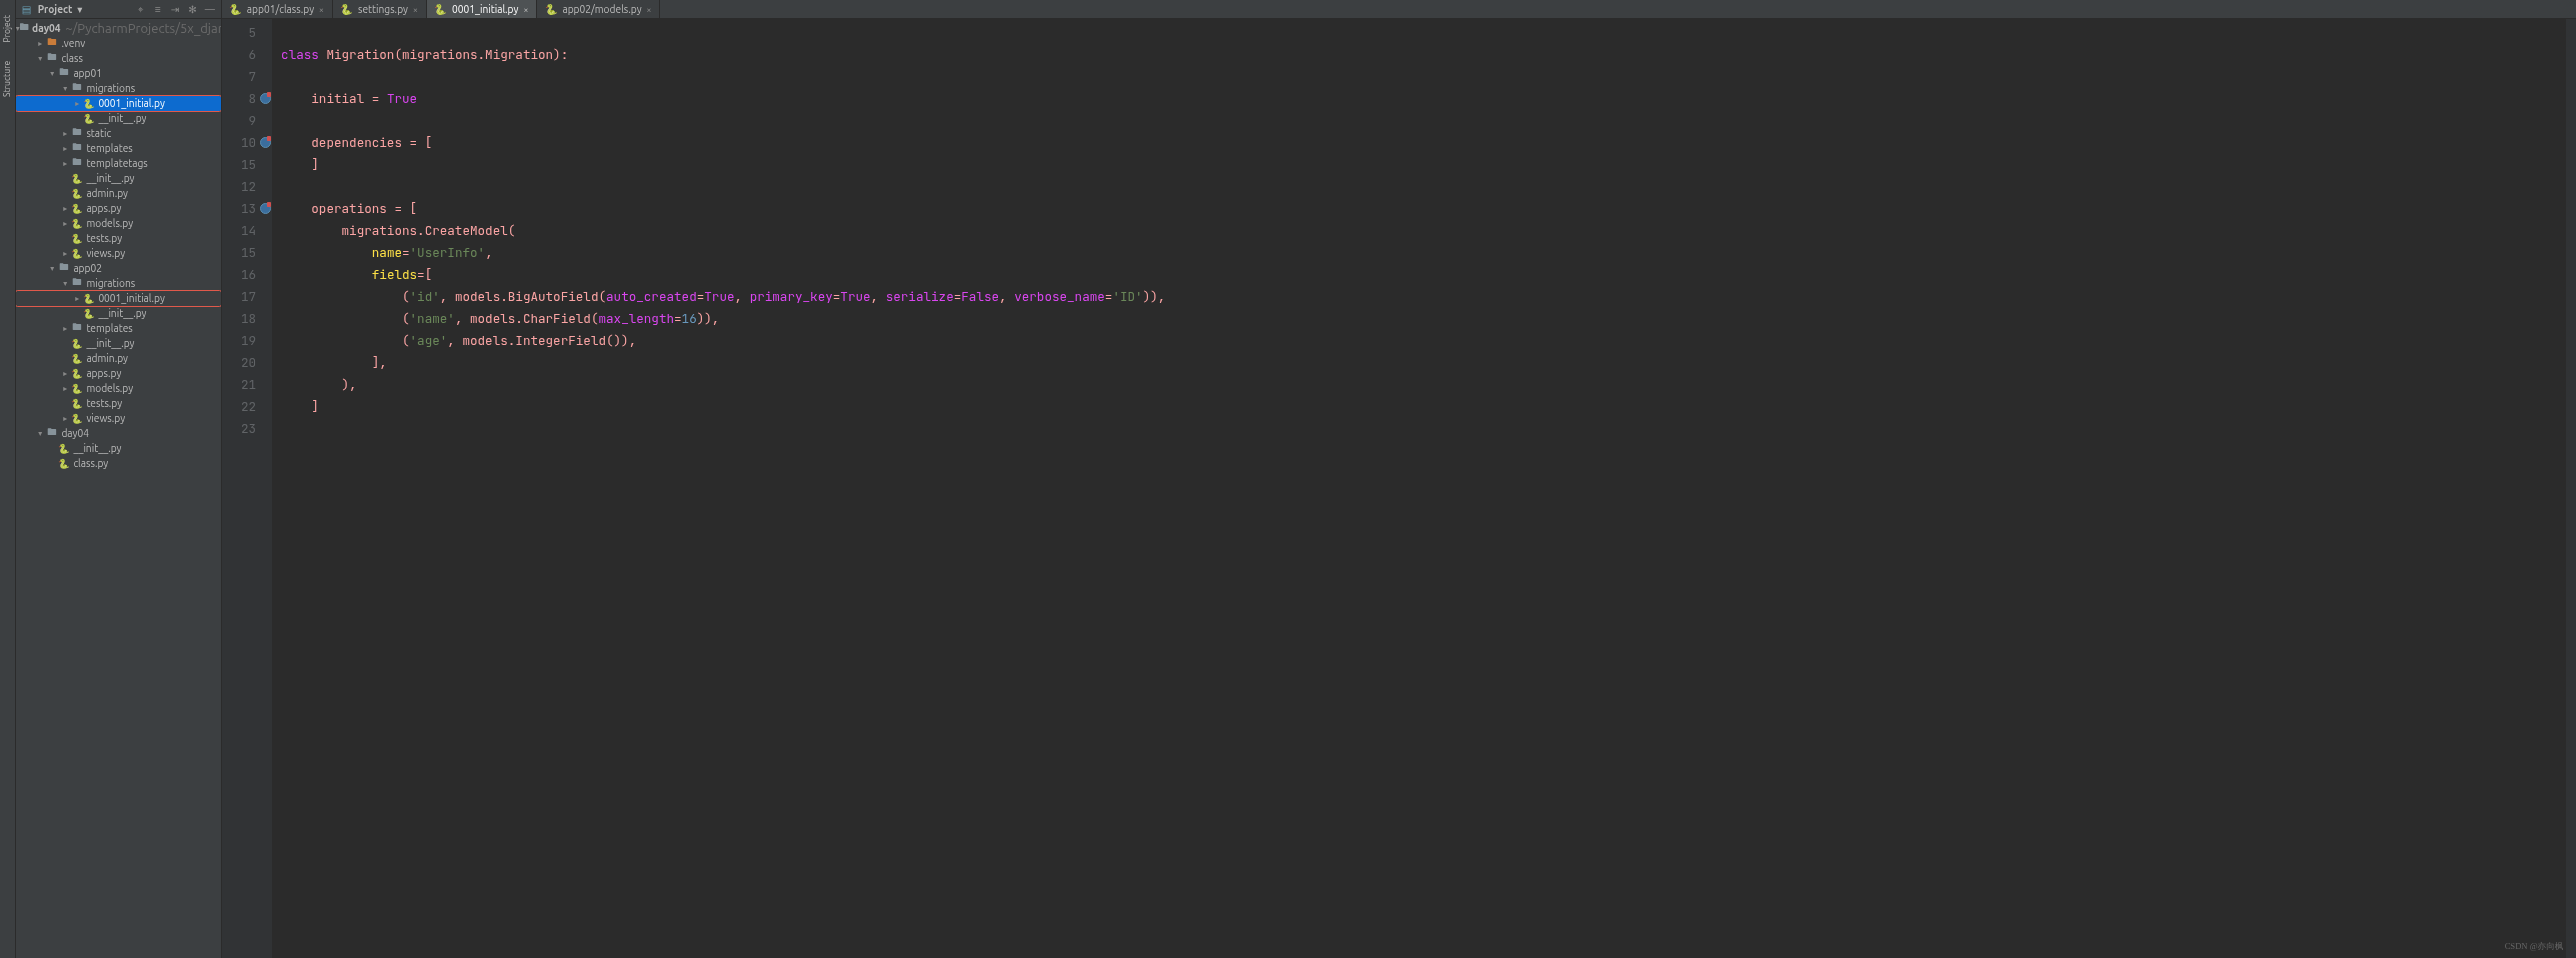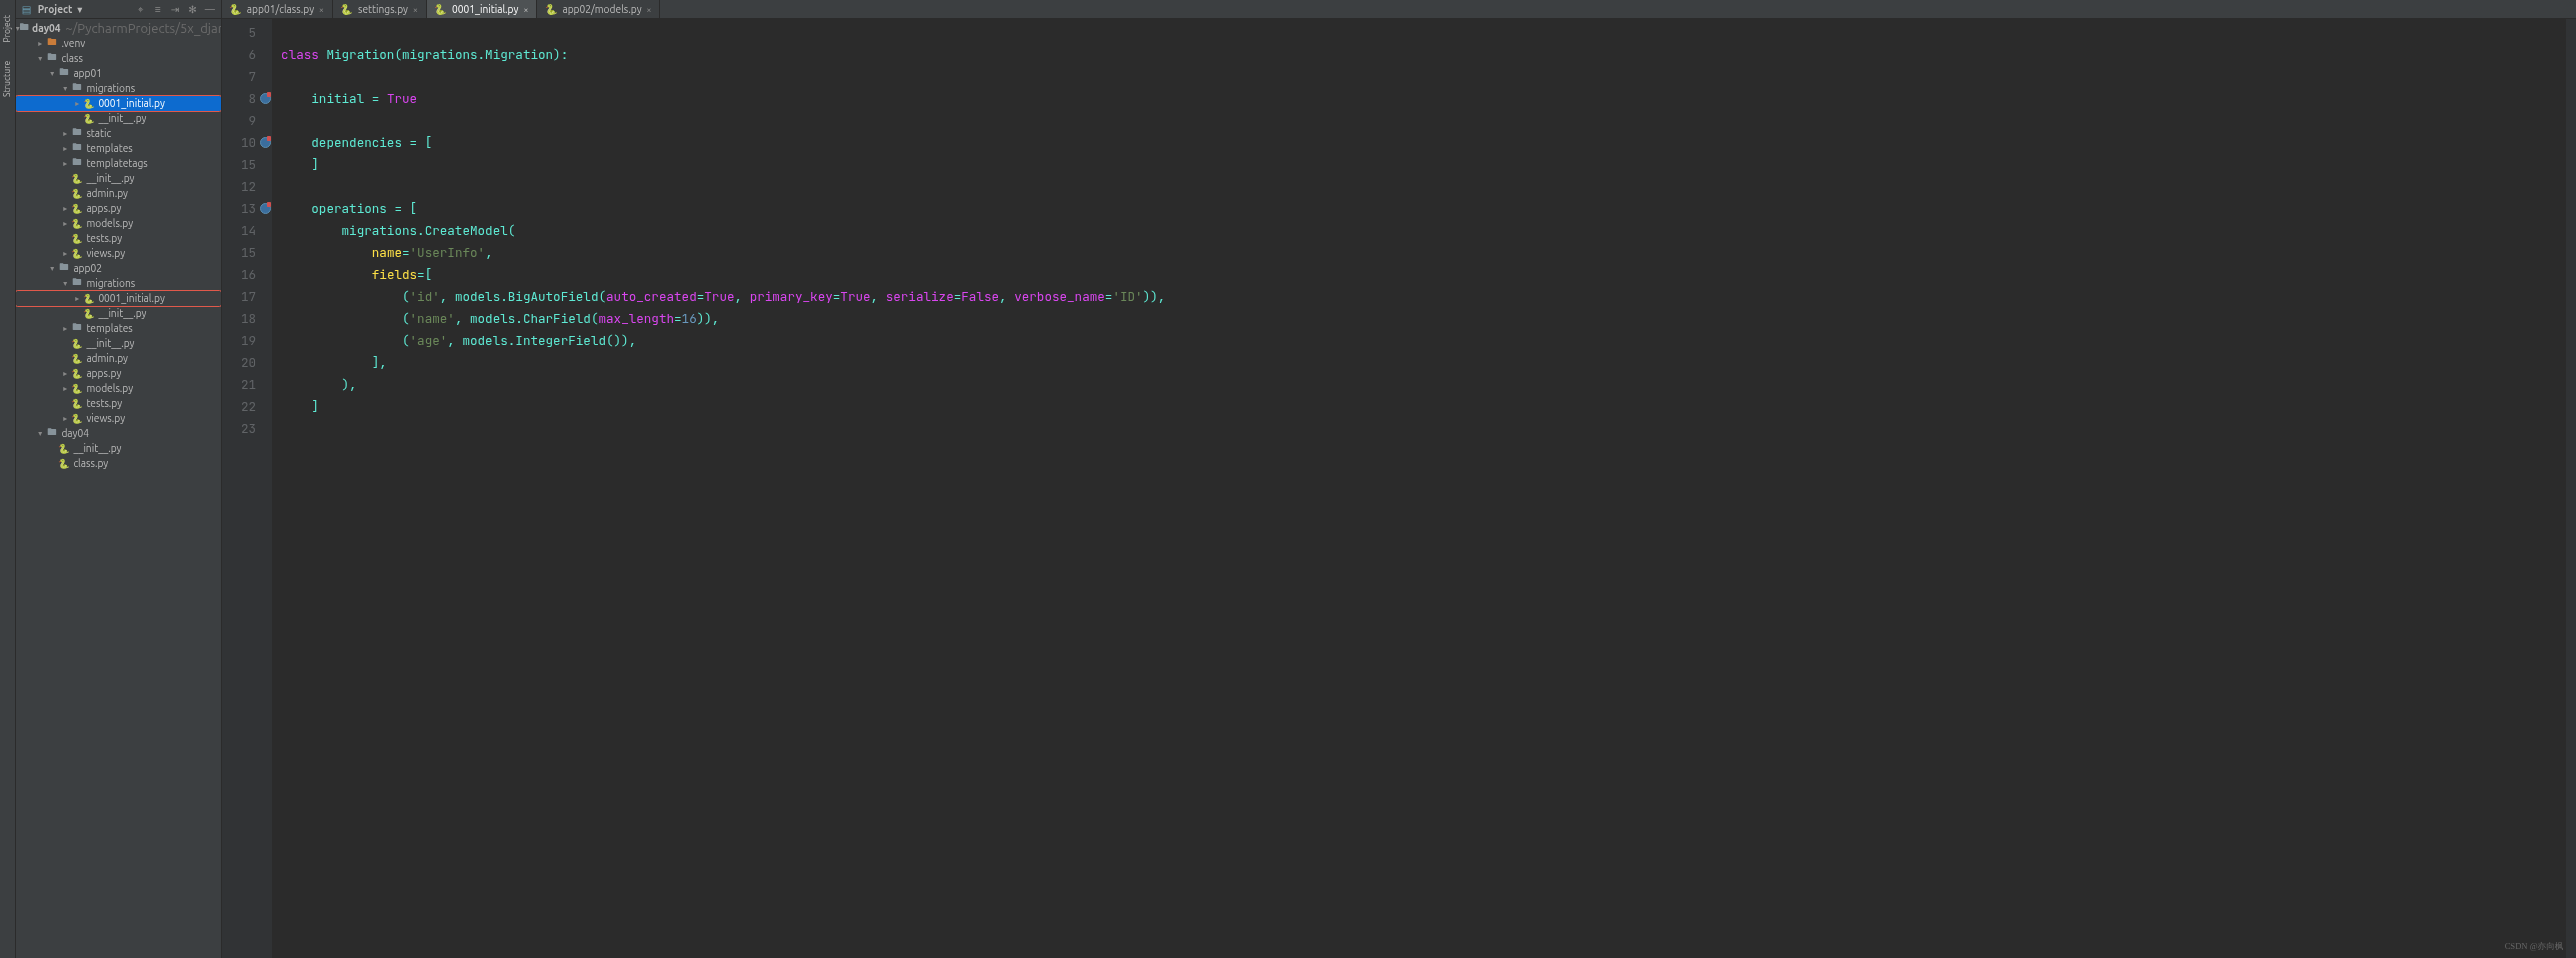--- a/index.html
+++ b/index.html
@@ -152,21 +152,21 @@
   line-height: 22px;
   white-space: pre;
   overflow: auto;
 }
 .code-line { height: 22px; }
 .kw { color: #d946ef; }
 .fld { color: #fde047; }
 .str { color: #6a8759; }
 .num { color: #6897bb; }
 .par { color: #d946ef; }
-.def { color: #5eead4; }
+.def { color: #fca5a5; }
 
 .scrollmap {
   width: 11px;
   background: #313335;
   border-left: 0.8px solid #2b2b2b;
 }
 
 .watermark {
   position: absolute;
   right: 12.6px;

